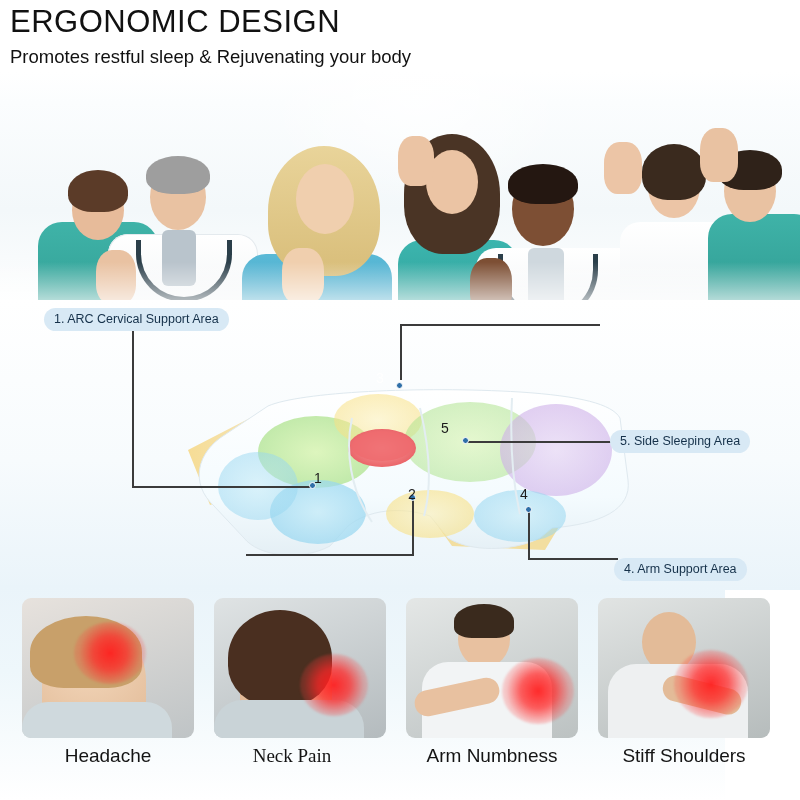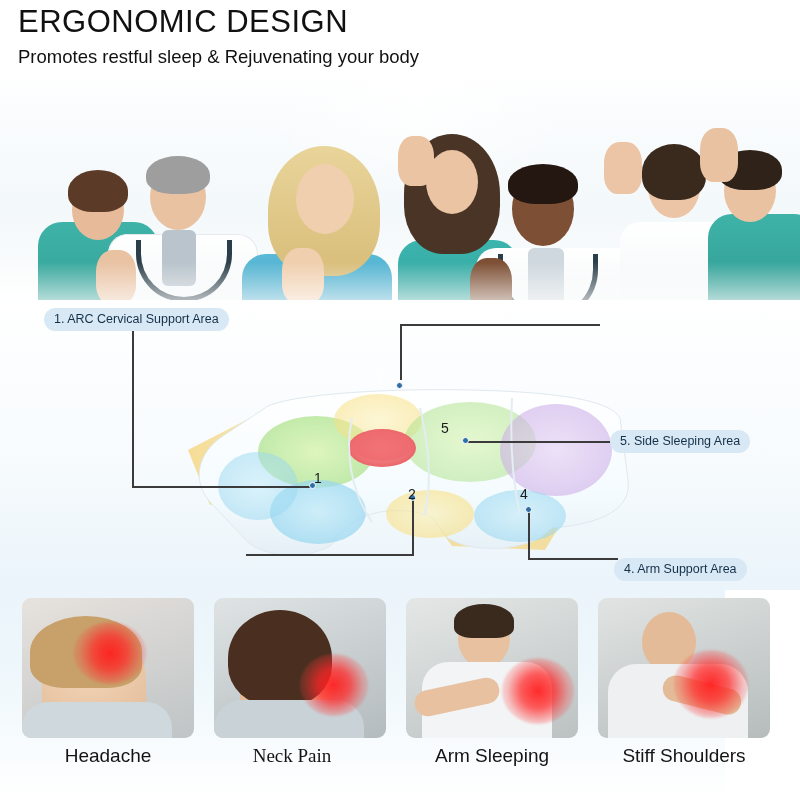--- a/index.html
+++ b/index.html
@@ -6,21 +6,21 @@
   html, body { margin:0; padding:0; }
   body {
     width: 800px; height: 800px;
     font-family: "Liberation Sans", sans-serif;
     background: #ffffff;
     overflow: hidden;
     position: relative;
   }
 
   
-  .header { padding: 6px 0 0 18px; }
+  .header { padding: 6px 0 0 10px; }
   .title {
     font-size: 31px;
     letter-spacing: .5px;
     color: #111;
     font-weight: 400;
     line-height: 1.05;
     font-family: "Liberation Sans", sans-serif;
   }
   .subtitle {
     font-size: 18.5px;
@@ -267,21 +267,21 @@
   </div>
   <div class="card-label" style="left:206px;font-family:Liberation Serif, serif;">Neck Pain</div>
 
   <div class="card" style="left:406px;background:linear-gradient(160deg,#e4e7e6,#bcc2c2);">
     <div style="position:absolute;left:52px;top:12px;width:52px;height:58px;background:#e8c1a0;border-radius:50%;"></div>
     <div style="position:absolute;left:48px;top:6px;width:60px;height:34px;background:#3a2a1d;border-radius:50% 50% 30% 30%;"></div>
     <div style="position:absolute;left:16px;top:64px;width:130px;height:80px;background:#f2f4f5;border-radius:26px 26px 0 0;"></div>
     <div style="position:absolute;left:8px;top:86px;width:86px;height:26px;background:#e8c1a0;border-radius:14px;transform:rotate(-12deg);"></div>
     <div class="pain" style="left:96px;top:60px;width:72px;height:66px;"></div>
   </div>
-  <div class="card-label" style="left:406px;">Arm Sleeping</div>
+  <div class="card-label" style="left:406px;">Arm Numbness</div>
 
   <div class="card" style="left:598px;background:linear-gradient(160deg,#e1e4e3,#b6bcbc);">
     <div style="position:absolute;left:44px;top:14px;width:54px;height:60px;background:#e3bb98;border-radius:50%;"></div>
     <div style="position:absolute;left:10px;top:66px;width:140px;height:78px;background:#eef0f1;border-radius:28px 28px 0 0;"></div>
     <div style="position:absolute;left:64px;top:84px;width:80px;height:26px;background:#e3bb98;border-radius:14px;transform:rotate(14deg);"></div>
     <div class="pain" style="left:76px;top:52px;width:74px;height:68px;"></div>
   </div>
   <div class="card-label" style="left:598px;">Stiff Shoulders</div>
 </div>
 

